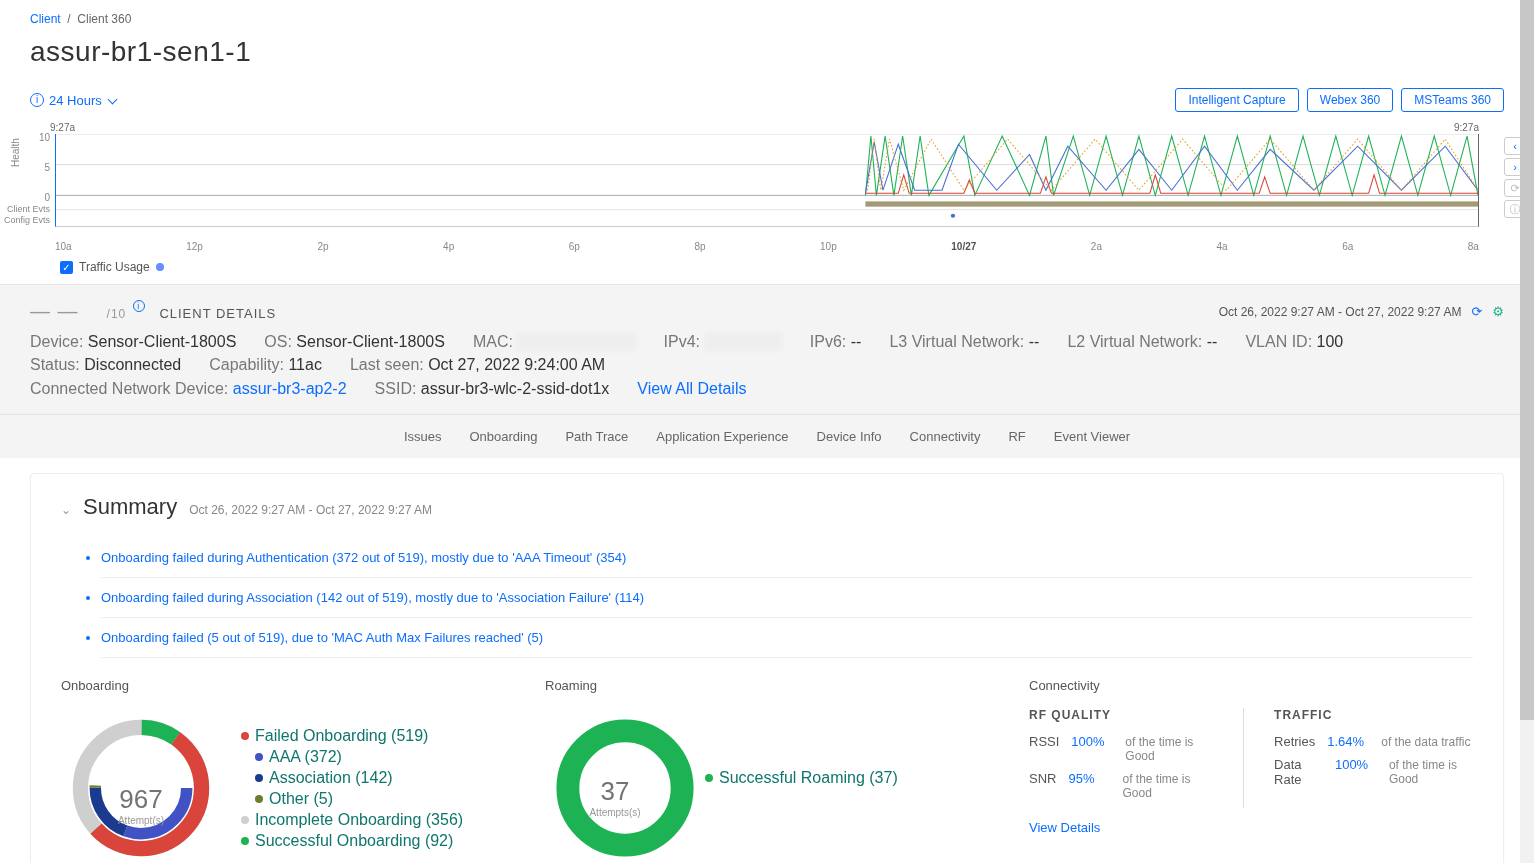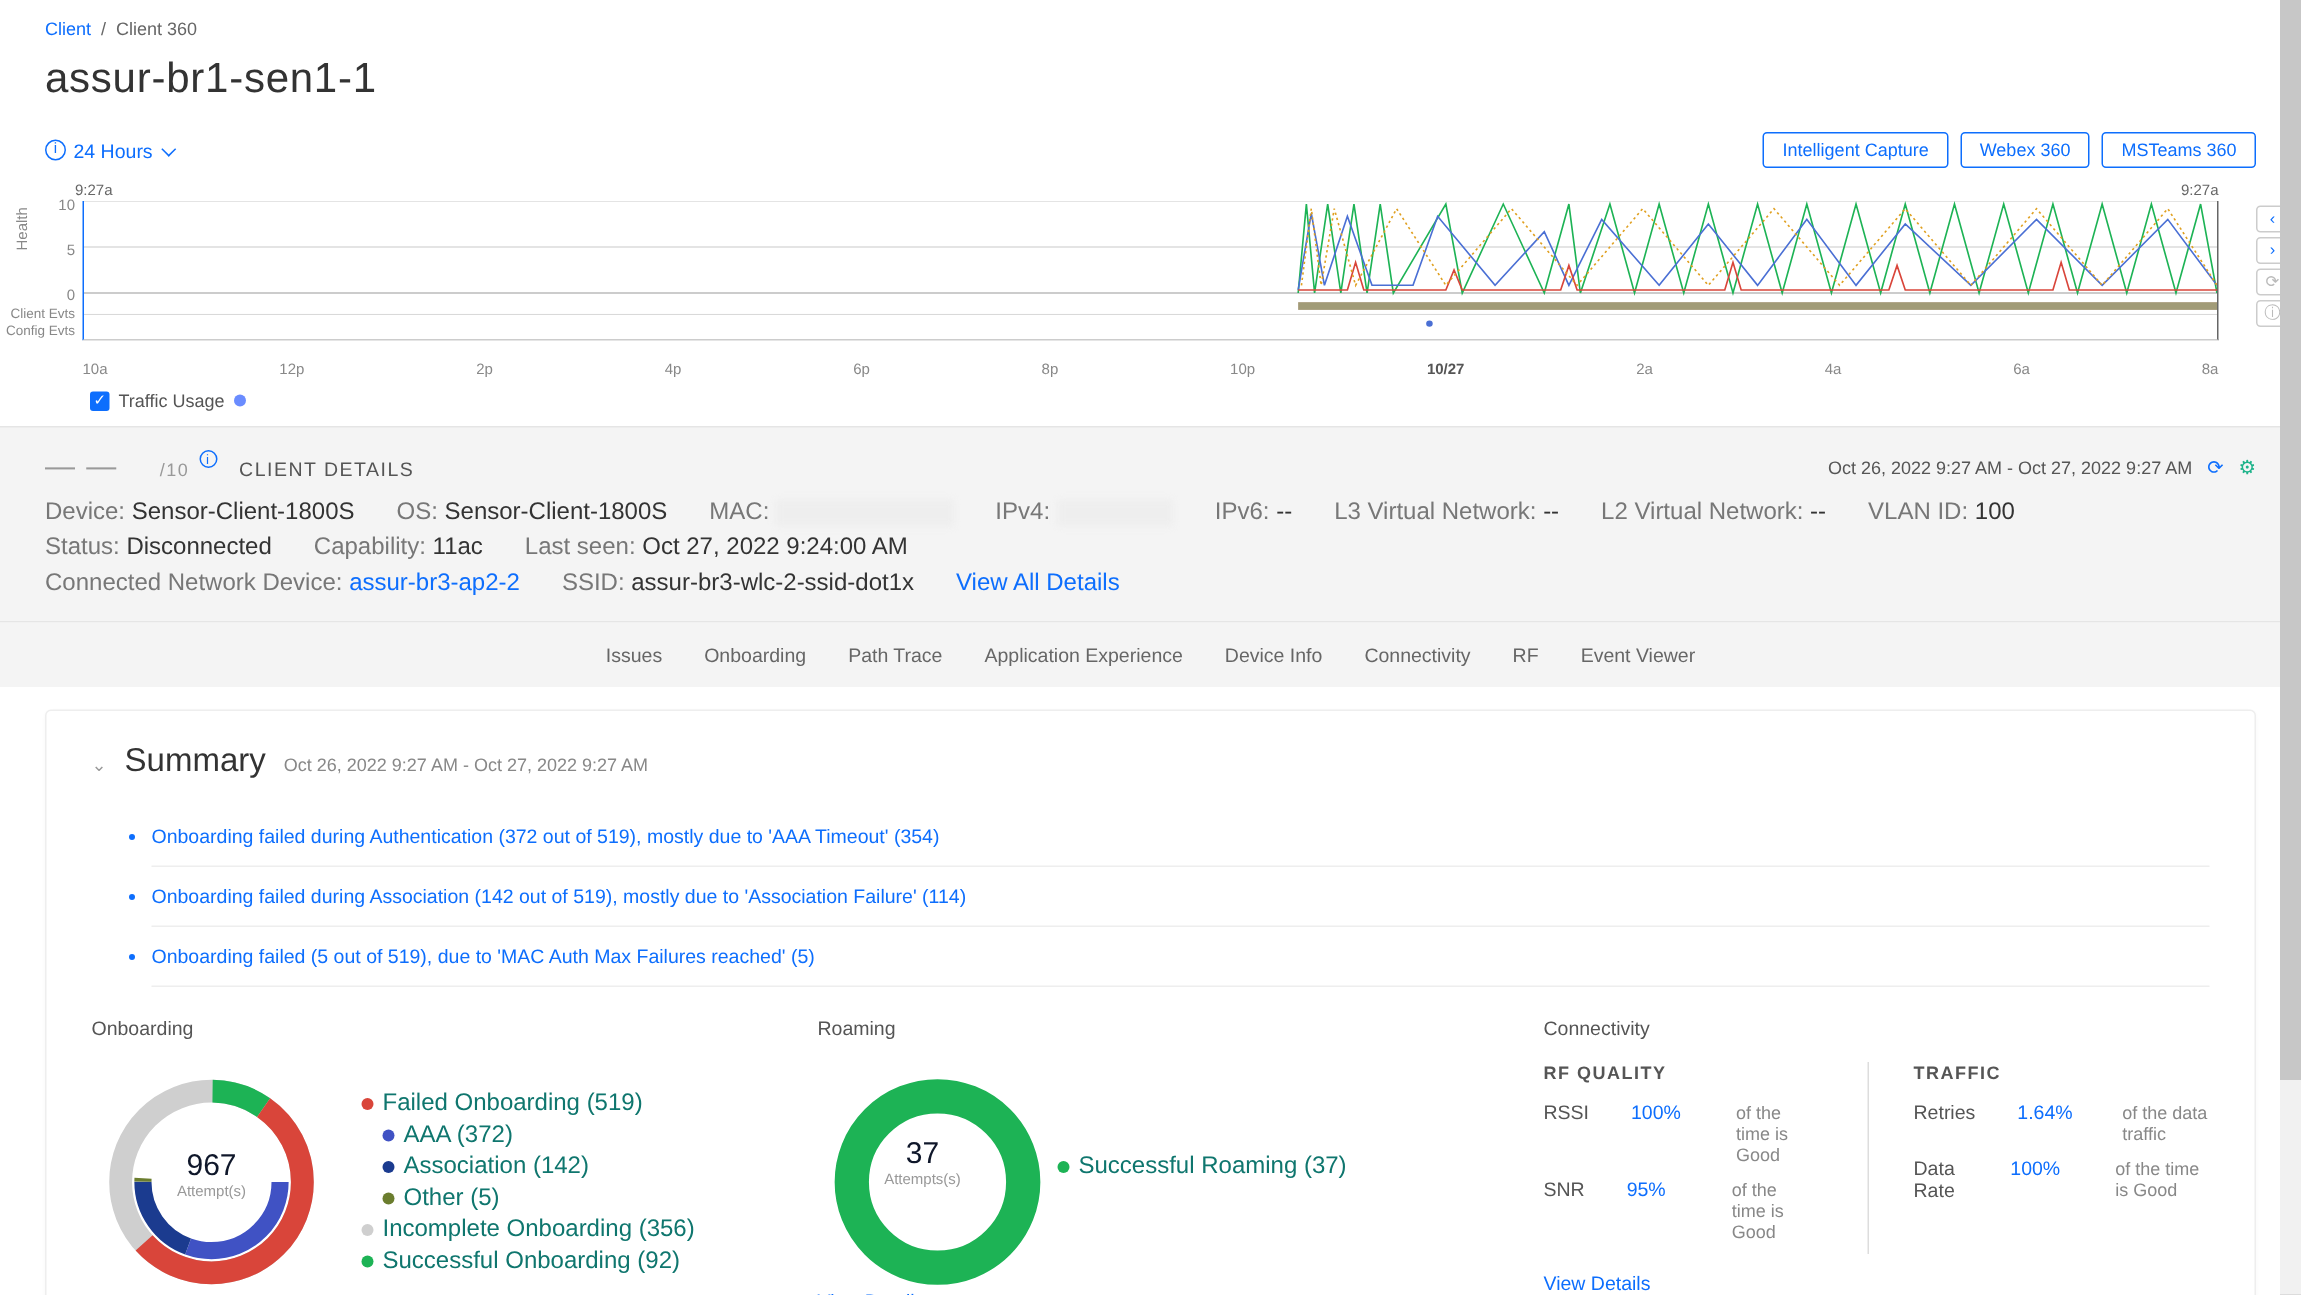--- a/index.html
+++ b/index.html
@@ -52,28 +52,28 @@
 .finding-list { list-style: disc; padding-left: 30px; margin: 0 0 20px 10px; }
 .finding-list li { padding: 12px 0; border-bottom:1px solid #eee; color:#0d6efd; font-size:13px; }
 .finding-list li a { color:#0d6efd; text-decoration:none; }
 .panels { display:flex; gap: 40px; margin-top: 10px; }
 .panel { flex:1 1 0; }
 .panel h3 { font-size:13px; font-weight:400; color:#555; margin-bottom:15px; }
 .donut-wrap { display:flex; align-items:center; gap:20px; }
 .donut { position:relative; width:160px; height:160px; }
 .donut svg { width:160px; height:160px; }
 .donut-center { position:absolute; left:0; right:0; top:58px; text-align:center; }
-.donut-center .big { font-size:20px; color:#0f172a; }
+.donut-center .big { font-size:26px; color:#737373;margin-top:18px; }
 .donut-center .sm { font-size:10px; color:#999; }
 .legend { font-size:16px; color:#0f766e; }
 .legend .row { display:flex; align-items:center; gap:6px; margin:3px 0; }
 .view-link { display:block; margin-top:12px; color:#0d6efd; font-size:13px; text-decoration:none; }
 .conn-cols { display:flex; gap:40px; }
 .conn-col h4 { font-size:12px; font-weight:600; letter-spacing:1px; color:#555; margin-bottom:12px; }
-.conn-row { display:flex; gap:28px; font-size:13px; margin:8px 0; color:#555; align-items:baseline; }
+.conn-row { display:flex; gap:12px; font-size:13px; margin:8px 0; color:#555; align-items:baseline; }
 .conn-row .pct { color:#0d6efd; min-width:42px; }
 .conn-row .desc { font-size:12px; color:#888; }
 .conn-col-sep { border-left:1px solid #ddd; padding-left:30px; }
 .side-panel { position: fixed; right: 0; bottom: 20px; width: 4px; height: 60px; background: #0d9aff; border-radius: 2px 0 0 2px; }
 .scrollbar-track { position: fixed; right: 0; top: 0; width: 14px; height: 100%; background: #f1f1f1; }
 .scrollbar-thumb { position:absolute; top:0; width:14px; height:720px; background:#c7c7c7; border-radius:0; }
 </style>
 </head>
 <body>
 

